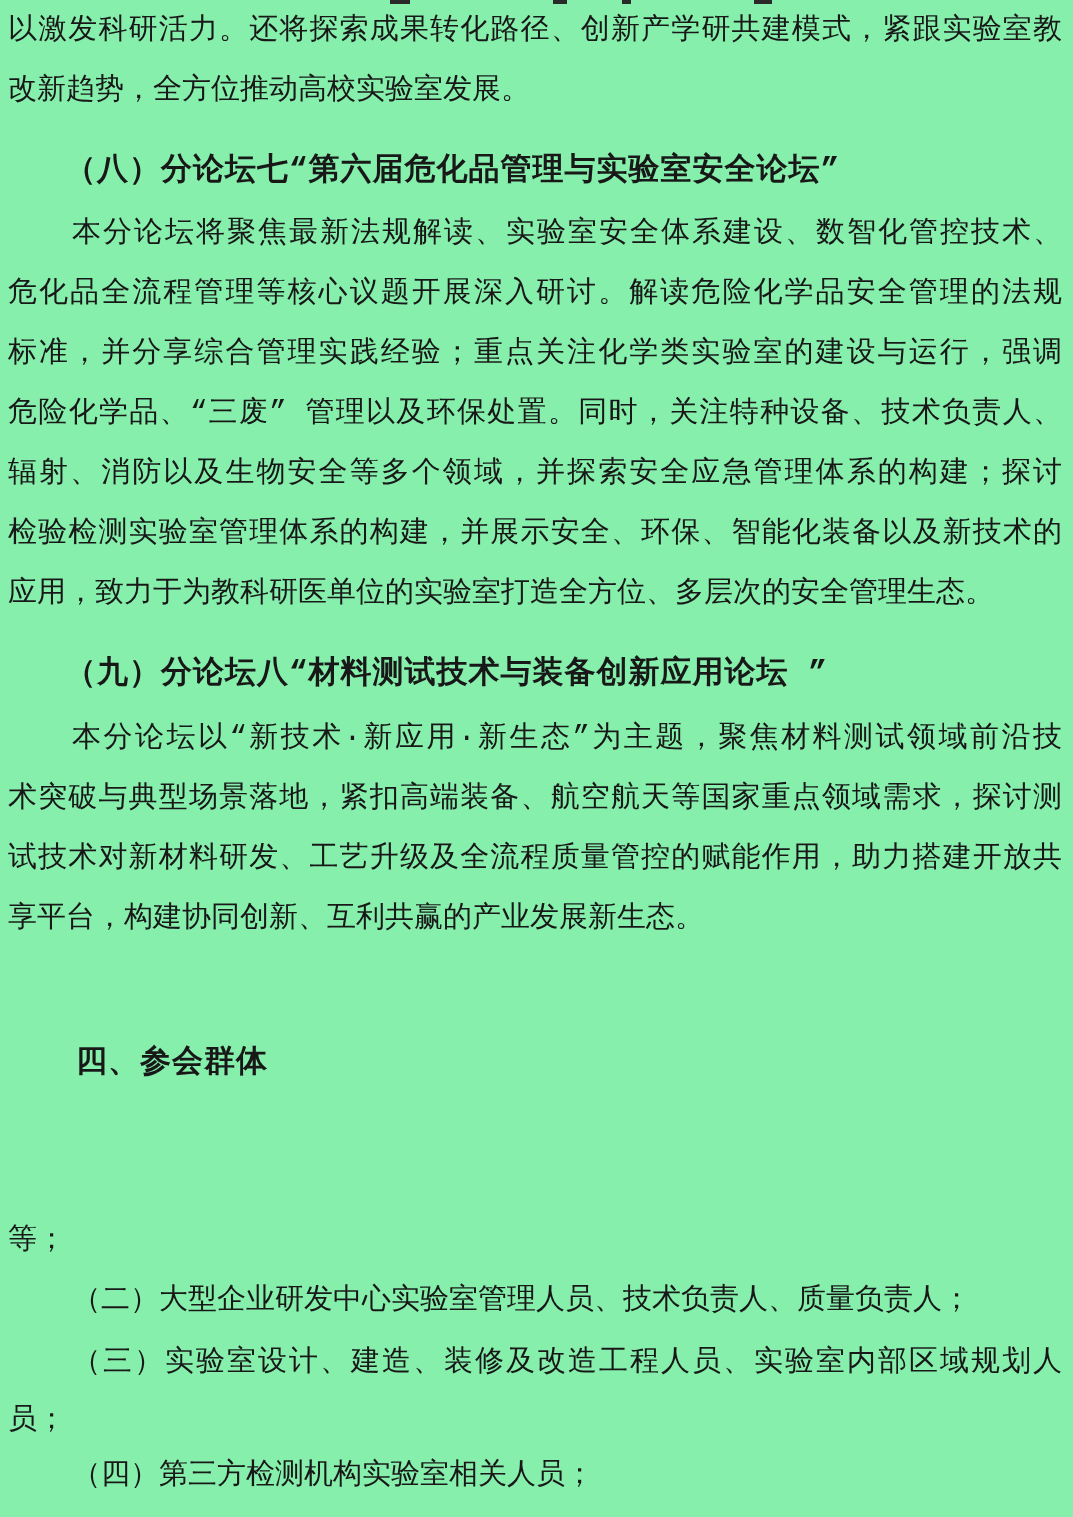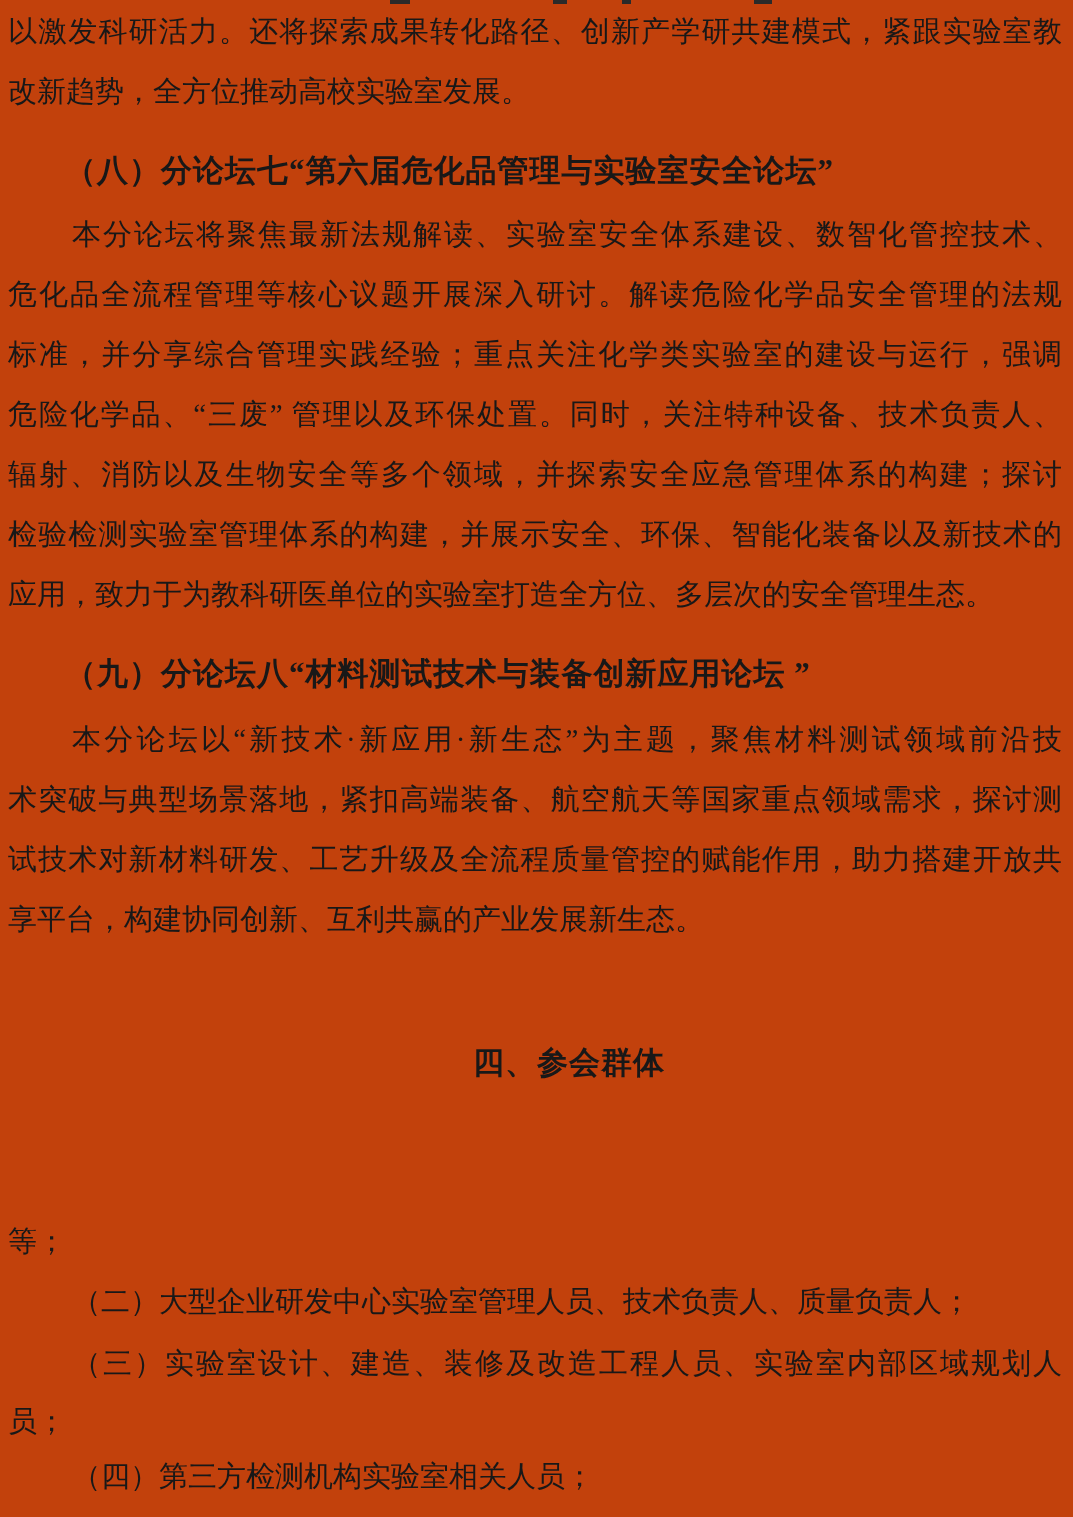--- a/index.html
+++ b/index.html
@@ -4,23 +4,23 @@
 <style>
   html, body {
     margin: 0;
     padding: 0;
     background: #ffffff;
   }
   .page {
     position: relative;
     width: 1073px;
     height: 1517px;
-    background: #c2410c;
+    background: #86efac;
     overflow: hidden;
-    font-family: Liberation Serif, serif;
+    font-family: Liberation Mono, monospace;
     color: #181818;
   }
   
   .ln {
     position: absolute;
     left: 8px;
     width: 1054px;
     font-size: 29px;
     line-height: 1.2;
     letter-spacing: 0px;
@@ -31,21 +31,21 @@
     text-align: justify;
     text-align-last: justify;
   }
   .ln.ind  { padding-left: 64px; width: 990px; }
   .hd {
     font-weight: bold;
     font-size: 31px;
     letter-spacing: 1px;
   }
   .hd.ind { padding-left: 57px; width: 997px; }
-  .hd3.ind { padding-left: 68px; width: 986px; text-align: center; }
+  .hd3.ind { padding-left: 68px; width: 986px; }
   
   .frag {
     position: absolute;
     top: 0;
     height: 4px;
     background: #2a2a2a;
   }
 </style>
 </head>
 <body>

